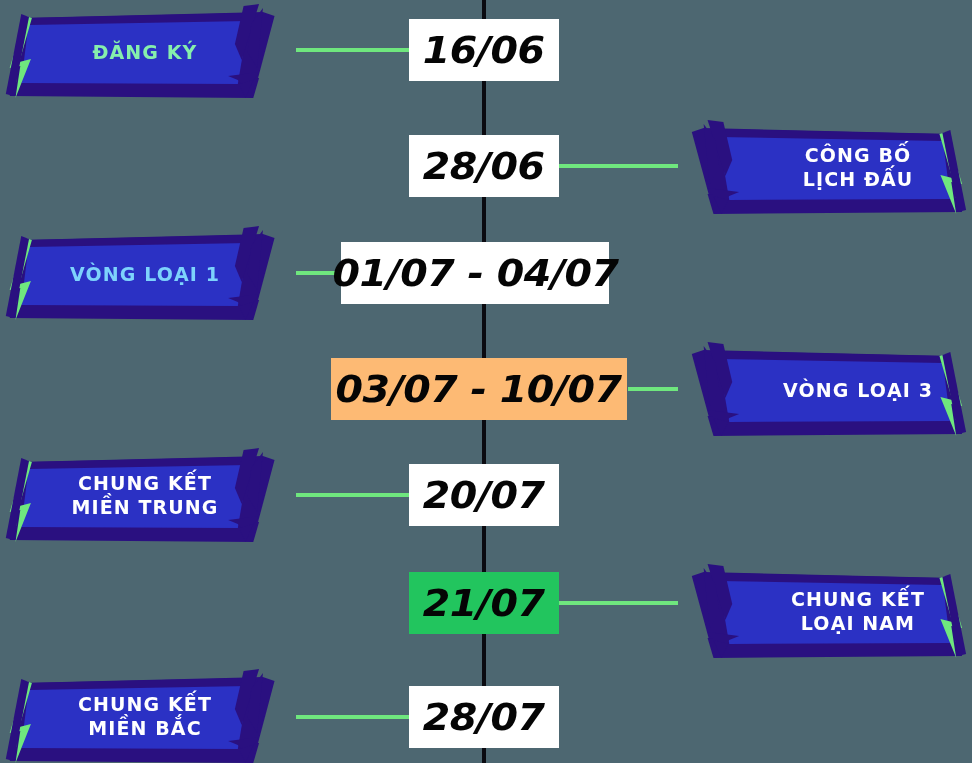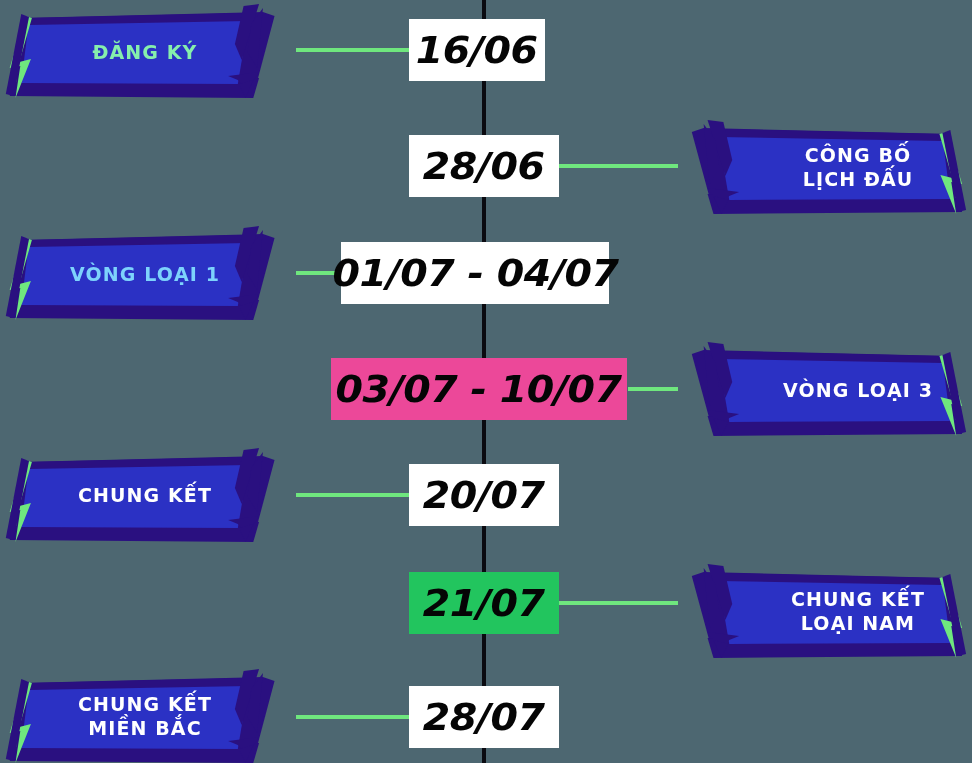--- a/index.html
+++ b/index.html
@@ -108,21 +108,21 @@
             <path d="M 236 72 L 268 68 L 256 86 L 246 76 Z" fill="#2a1080"></path>
             <path d="M 247 80 L 262 76 L 254 94 Z" fill="#2a1080"></path>
             <path d="M 26 12 L 33 14 L 20 58 L 32 55 L 16 94 L 21 62 L 10 64 Z" fill="#6fe77e"></path>
             <path d="M 22 10 L 30 13 L 14 92 L 6 90 Z" fill="#2a1080"></path>
           </g>
   </svg>
         <div class="banner-label" style="color: #86efac; padding-right: 34px;">
           <span>ĐĂNG KÝ</span>
         </div>
       </div>
-      <div class="date-chip" style="left: 409px; top: 19px; width: 136px; height: 62px; background: rgb(255, 255, 255);">
+      <div class="date-chip" style="left: 409px; top: 19px; width: 150px; height: 62px; background: rgb(255, 255, 255);">
         <div class="date-text" style="font-size: 38px; color: rgb(5, 5, 5);">16/06</div>
       </div>
       <div class="connector" style="left: 559px; top: 164px; width: 119px; background: rgb(111, 231, 126);"></div>
       <div class="banner" style="left: 676px; top: 120px; width: 296px; height: 96px;">
         <svg width="296" height="96" viewBox="0 0 300 96" preserveAspectRatio="none">
     <g transform="translate(300,0) scale(-1,1)">
             <path d="M 22 14 L 272 8 L 284 12 L 262 92 L 16 90 Z" fill="#2a1080"></path>
             <path d="M 14 78 L 268 74 L 262 94 L 10 92 Z" fill="#2a1080"></path>
             <path d="M 30 16 L 258 11 L 246 80 L 22 79 Z" fill="#2b31c4"></path>
             <path d="M 29 14 L 259 9 L 257 17 L 30 21 Z" fill="#2a1080"></path>
@@ -178,41 +178,42 @@
             <path d="M 236 72 L 268 68 L 256 86 L 246 76 Z" fill="#2a1080"></path>
             <path d="M 247 80 L 262 76 L 254 94 Z" fill="#2a1080"></path>
             <path d="M 26 12 L 33 14 L 20 58 L 32 55 L 16 94 L 21 62 L 10 64 Z" fill="#6fe77e"></path>
             <path d="M 22 10 L 30 13 L 14 92 L 6 90 Z" fill="#2a1080"></path>
           </g>
   </svg>
         <div class="banner-label" style="color: rgb(255, 255, 255); padding-left: 34px;">
           <span>VÒNG LOẠI 3</span>
         </div>
       </div>
-      <div class="date-chip" style="left: 331px; top: 358px; width: 296px; height: 62px; background: #ec4899;">
+      <div class="date-chip" style="left: 331px; top: 358px; width: 296px; height: 62px; background: #fdba74;">
         <div class="date-text" style="font-size: 38px; color: rgb(5, 5, 5);">03/07 - 10/07</div>
       </div>
       <div class="connector" style="left: 296px; top: 493px; width: 113px; background: rgb(111, 231, 126);"></div>
       <div class="banner" style="left: 0px; top: 448px; width: 290px; height: 96px;">
         <svg width="290" height="96" viewBox="0 0 300 96" preserveAspectRatio="none">
     <g>
             <path d="M 22 14 L 272 8 L 284 12 L 262 92 L 16 90 Z" fill="#2a1080"></path>
             <path d="M 14 78 L 268 74 L 262 94 L 10 92 Z" fill="#2a1080"></path>
             <path d="M 30 16 L 258 11 L 246 80 L 22 79 Z" fill="#2b31c4"></path>
             <path d="M 29 14 L 259 9 L 257 17 L 30 21 Z" fill="#2a1080"></path>
             <path d="M 252 2 L 268 0 L 250 56 L 243 40 Z" fill="#2a1080"></path>
             <path d="M 260 20 L 272 4 L 266 64 L 256 48 Z" fill="#2a1080"></path>
             <path d="M 236 72 L 268 68 L 256 86 L 246 76 Z" fill="#2a1080"></path>
             <path d="M 247 80 L 262 76 L 254 94 Z" fill="#2a1080"></path>
             <path d="M 26 12 L 33 14 L 20 58 L 32 55 L 16 94 L 21 62 L 10 64 Z" fill="#6fe77e"></path>
             <path d="M 22 10 L 30 13 L 14 92 L 6 90 Z" fill="#2a1080"></path>
           </g>
   </svg>
         <div class="banner-label two-line" style="color: rgb(255, 255, 255); padding-right: 34px;">
           <span>CHUNG KẾT</span>
+          <span>MIỀN TRUNG</span>
         </div>
       </div>
       <div class="date-chip" style="left: 409px; top: 464px; width: 150px; height: 62px; background: rgb(255, 255, 255);">
         <div class="date-text" style="font-size: 38px; color: rgb(5, 5, 5);">20/07</div>
       </div>
       <div class="connector" style="left: 559px; top: 601px; width: 119px; background: rgb(111, 231, 126);"></div>
       <div class="banner" style="left: 676px; top: 564px; width: 296px; height: 96px;">
         <svg width="296" height="96" viewBox="0 0 300 96" preserveAspectRatio="none">
     <g transform="translate(300,0) scale(-1,1)">
             <path d="M 22 14 L 272 8 L 284 12 L 262 92 L 16 90 Z" fill="#2a1080"></path>

